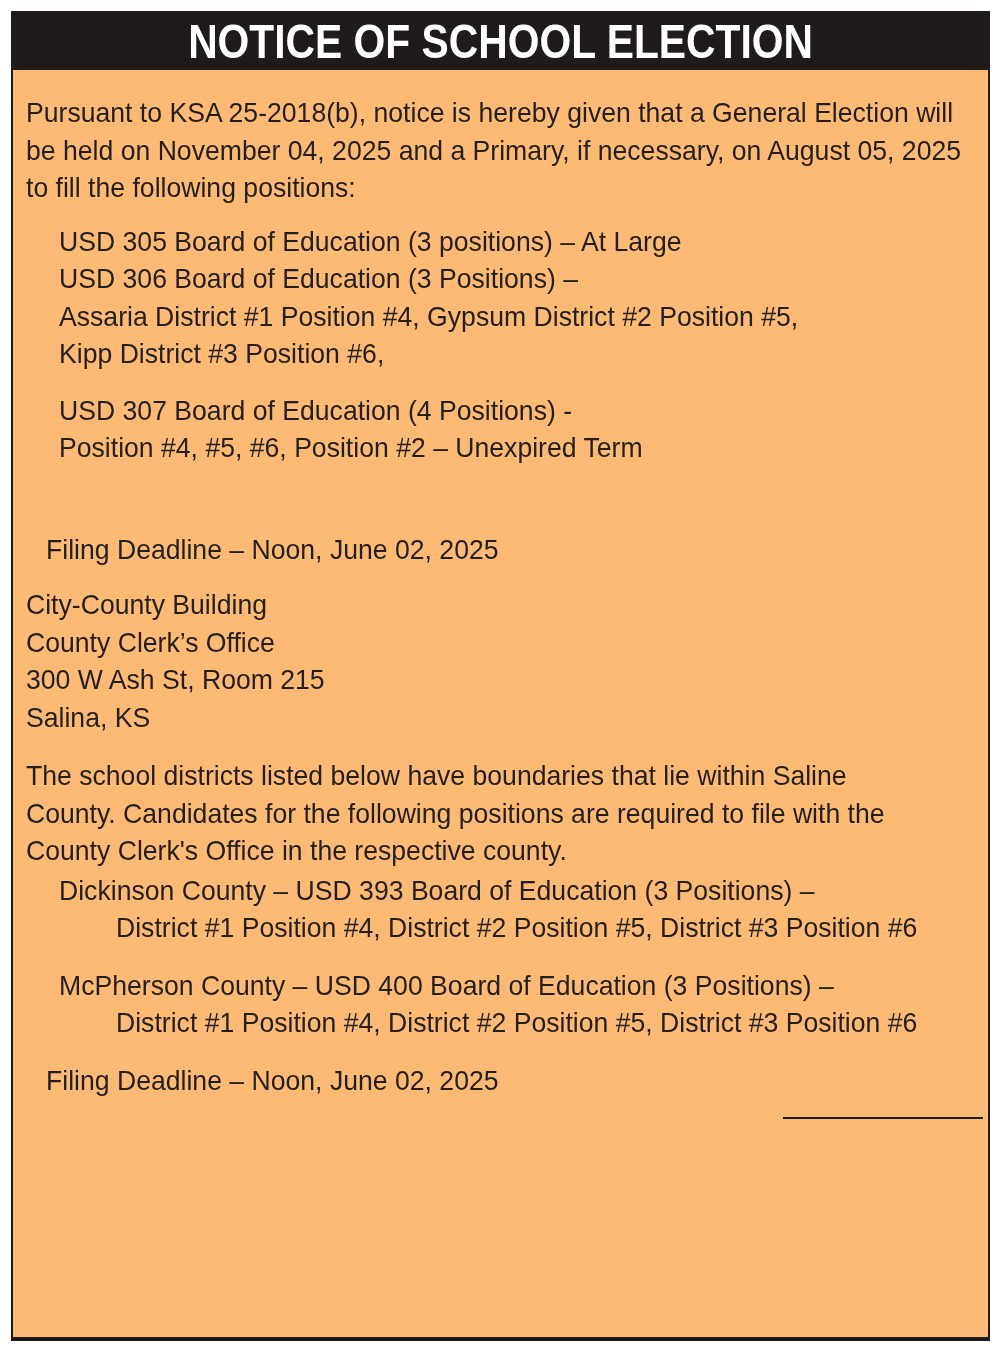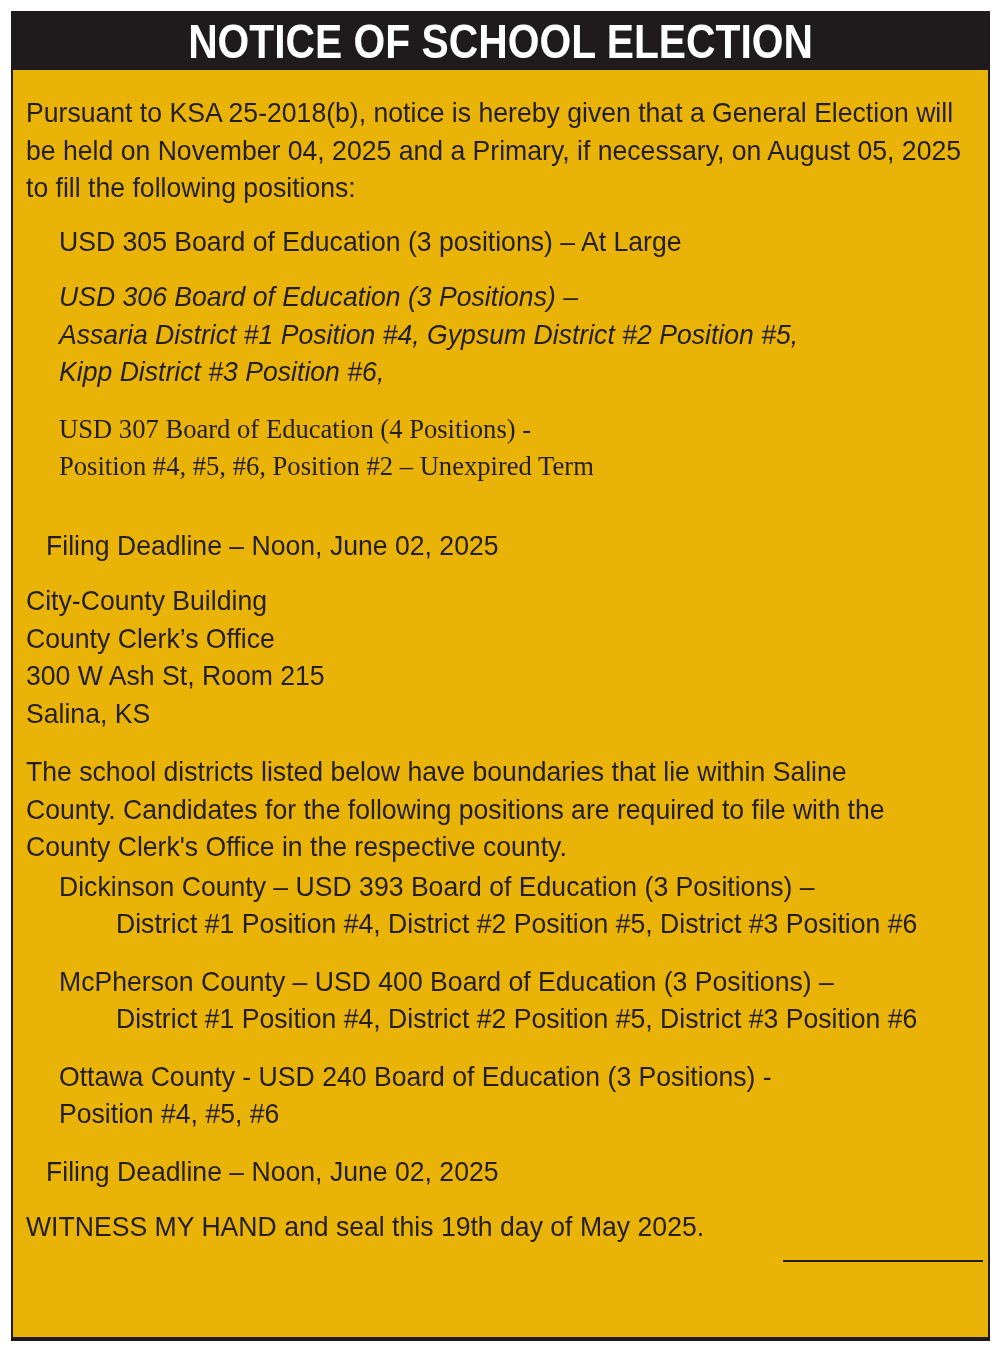--- a/index.html
+++ b/index.html
@@ -18,21 +18,21 @@
   }
   .notice-box {
     position: absolute;
     left: 11px;
     top: 11px;
     width: 979px;
     height: 1330px;
     box-sizing: border-box;
     border: 2px solid #1f1b1c;
     border-bottom-width: 4px;
-    background: #eab308;
+    background: #fdba74;
     overflow: hidden;
   }
   .bar {
     height: 57px;
     background: #1f1b1c;
     display: flex;
     align-items: center;
     justify-content: center;
     overflow: hidden;
   }
@@ -60,23 +60,23 @@
     transform: scaleX(0.95);
     transform-origin: 0 50%;
   }
   .ln-r {
     text-align: right;
     transform-origin: 100% 50%;
   }
   .indent1 { margin-left: 33px; }
   .indent2 { margin-left: 90px; }
   .mb-intro   { margin-bottom: 16px; }
-  .mb-item    { margin-bottom: 18px; }
-  .mb-item2   { margin-bottom: 19px; font-style: italic; }
-  .mb-big     { margin-bottom: 42px; font-family: Liberation Serif, serif; }
+  .mb-item    { }
+  .mb-item2   { margin-bottom: 19px; }
+  .mb-big     { margin-bottom: 64px; }
   .mb-filing  { margin-bottom: 18px; margin-left: 20px; }
   .mb-addr    { margin-bottom: 21px; margin-top: 12px; }
   .mb-note    { margin-bottom: 2px; }
   .mb-county  { margin-bottom: 20px; }
   .sig-rule {
     width: 200px;
     height: 0;
     border-top: 2px solid #231f20;
     margin: 14px 2px 4px auto;
   }
@@ -134,31 +134,24 @@
       <p class="para mb-county">
         <span class="ln indent1">Dickinson County – USD 393 Board of Education (3 Positions) –</span>
         <span class="ln indent2">District #1 Position #4, District #2 Position #5, District #3 Position #6</span>
       </p>
 
       <p class="para mb-county">
         <span class="ln indent1">McPherson County – USD 400 Board of Education (3 Positions) –</span>
         <span class="ln indent2">District #1 Position #4, District #2 Position #5, District #3 Position #6</span>
       </p>
 
-      <p class="para mb-county">
-        <span class="ln indent1">Ottawa County - USD 240 Board of Education (3 Positions) -</span>
-        <span class="ln indent1">Position #4, #5, #6</span>
-      </p>
 
       <p class="para mb-filing">
         <span class="ln">Filing Deadline – Noon, June 02, 2025</span>
       </p>
 
-      <p class="para">
-        <span class="ln">WITNESS MY HAND and seal this 19th day of May 2025.</span>
-      </p>
 
       <div class="sig-rule"></div>
 
 
     </div>
   </div>
 </div>
 
 </body></html>

